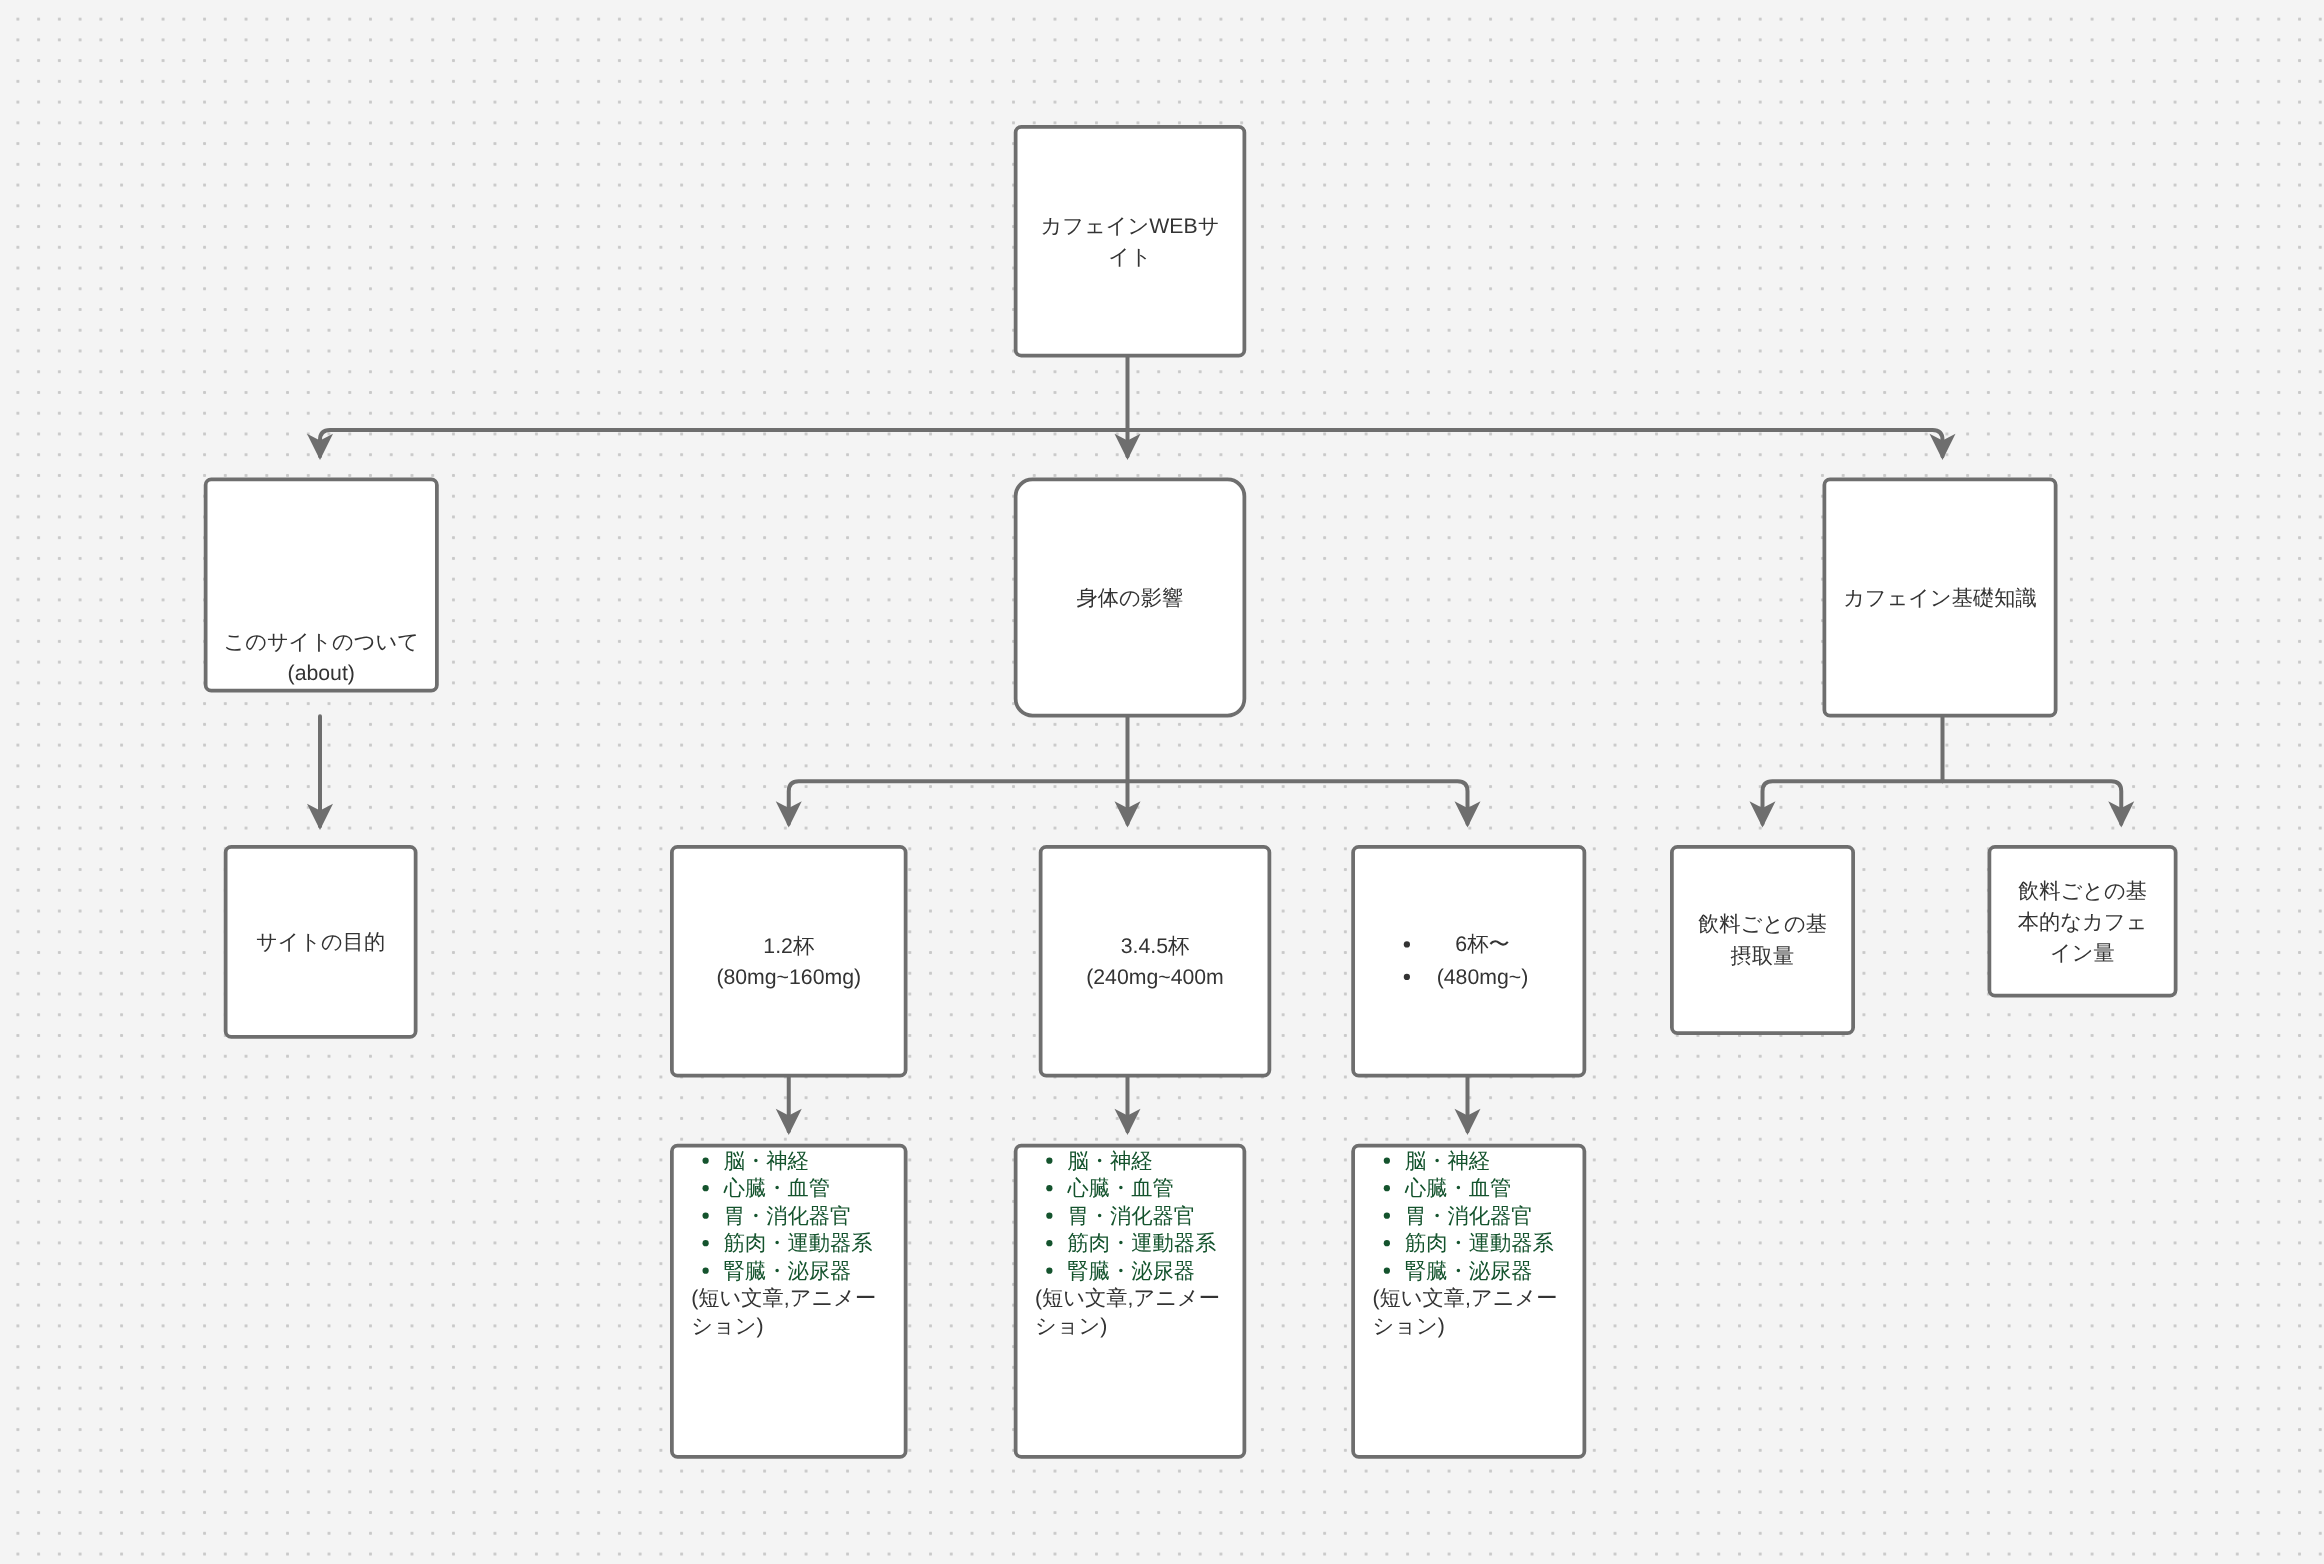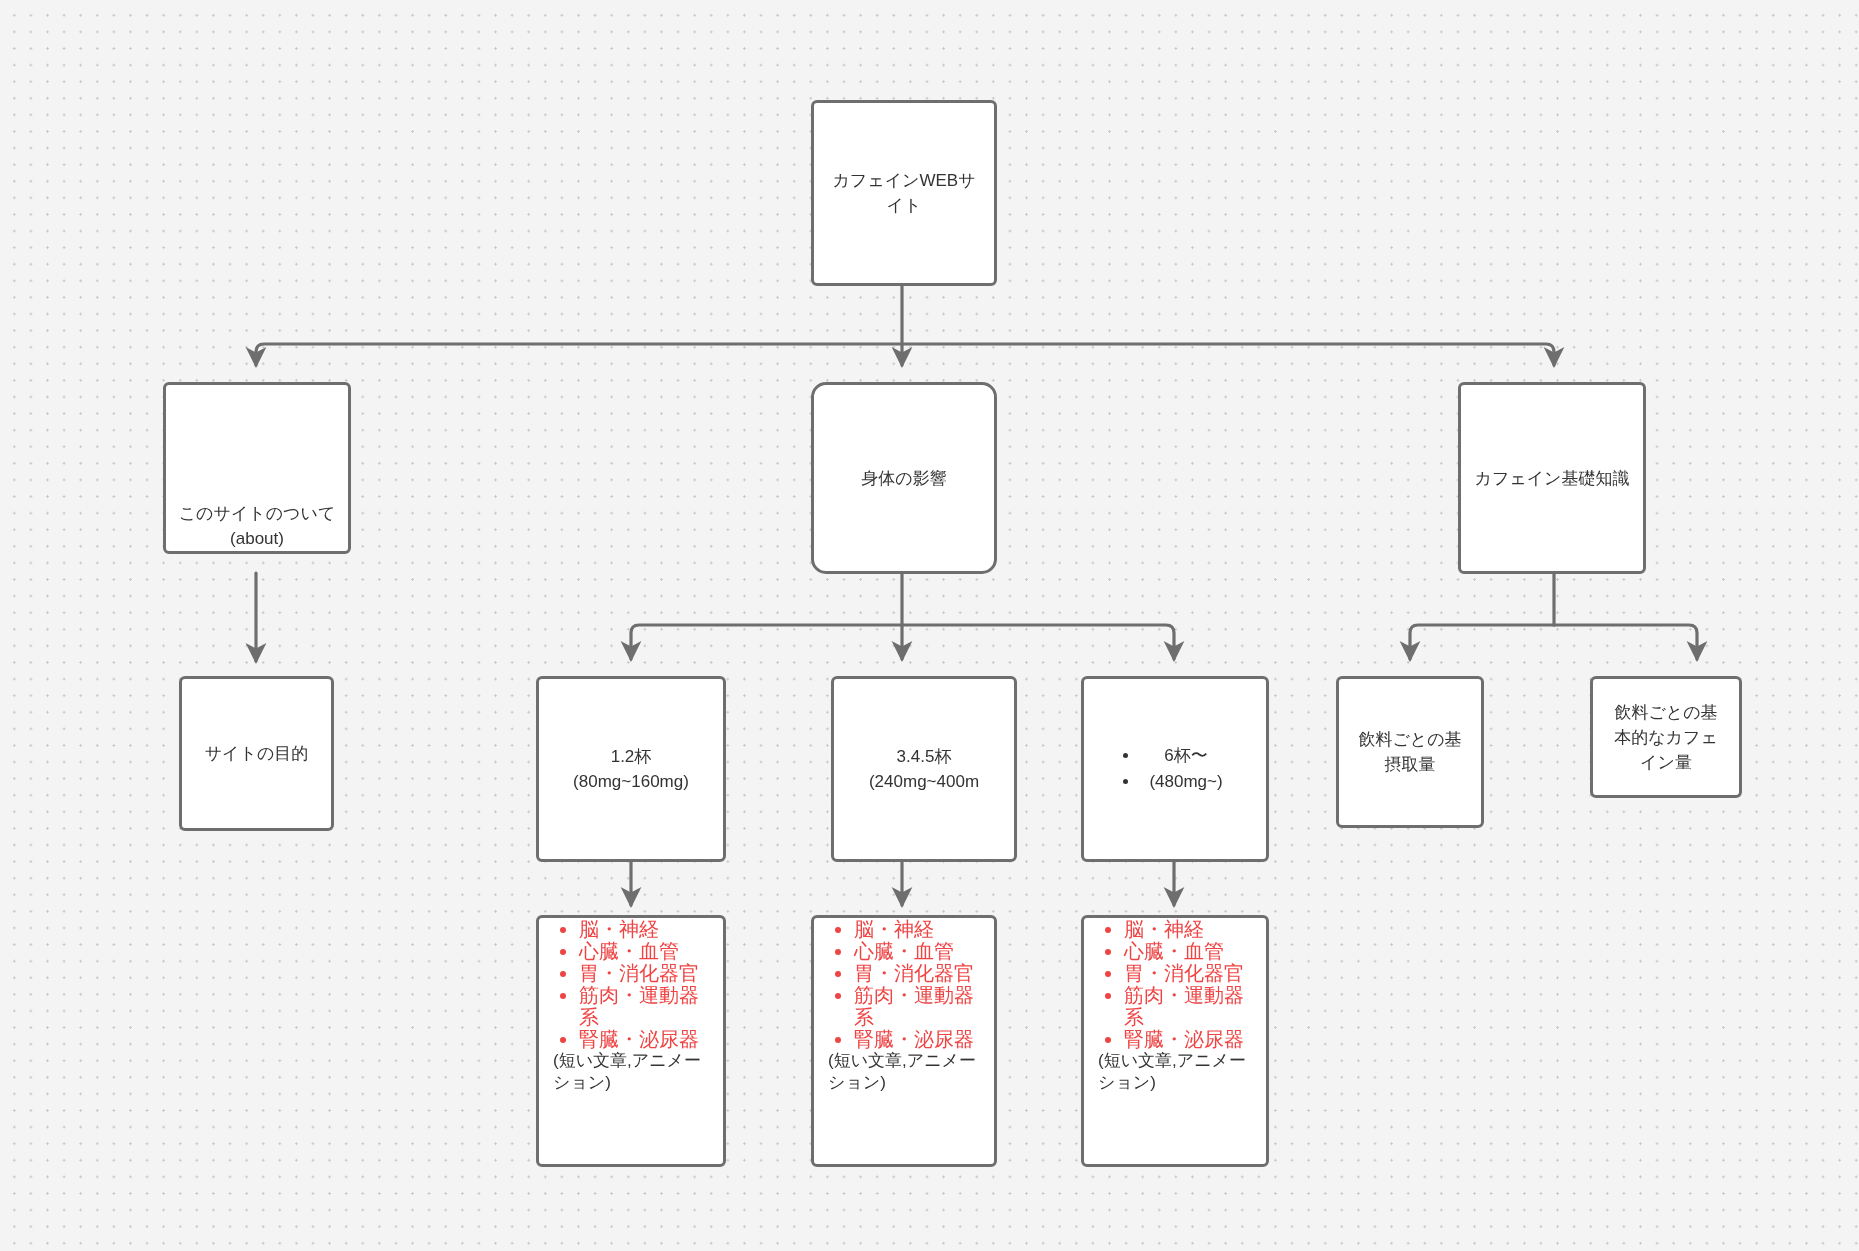--- a/index.html
+++ b/index.html
@@ -54,23 +54,23 @@
     box-sizing: border-box;
     padding: 0 14px;
     text-align: left;
   }
   .listwrap ul {
     margin: 0;
     padding: 0 0 0 26px;
     list-style: disc;
   }
   .listwrap ul li {
-    font-size: 20px;
+    font-size: 17px;
     line-height: 22px;
-    color: #ef4444;
+    color: #14532d;
   }
   .listwrap .note {
     font-size: 17px;
     line-height: 22px;
     color: #333333;
     margin-top: 0;
     text-align: left;
   }
   .bulletpair {
     width: 100%;

